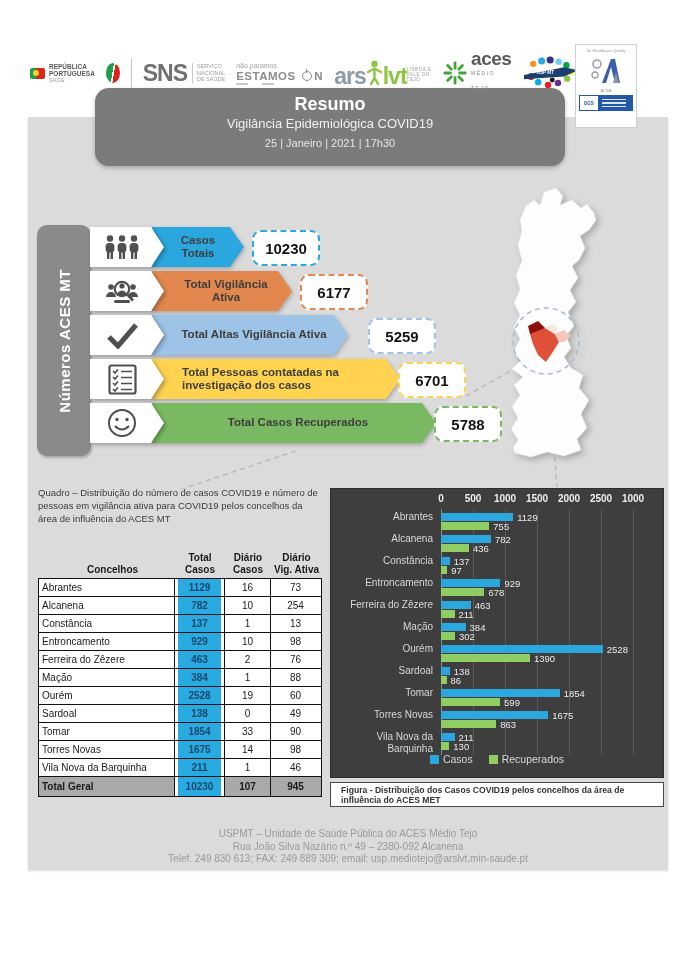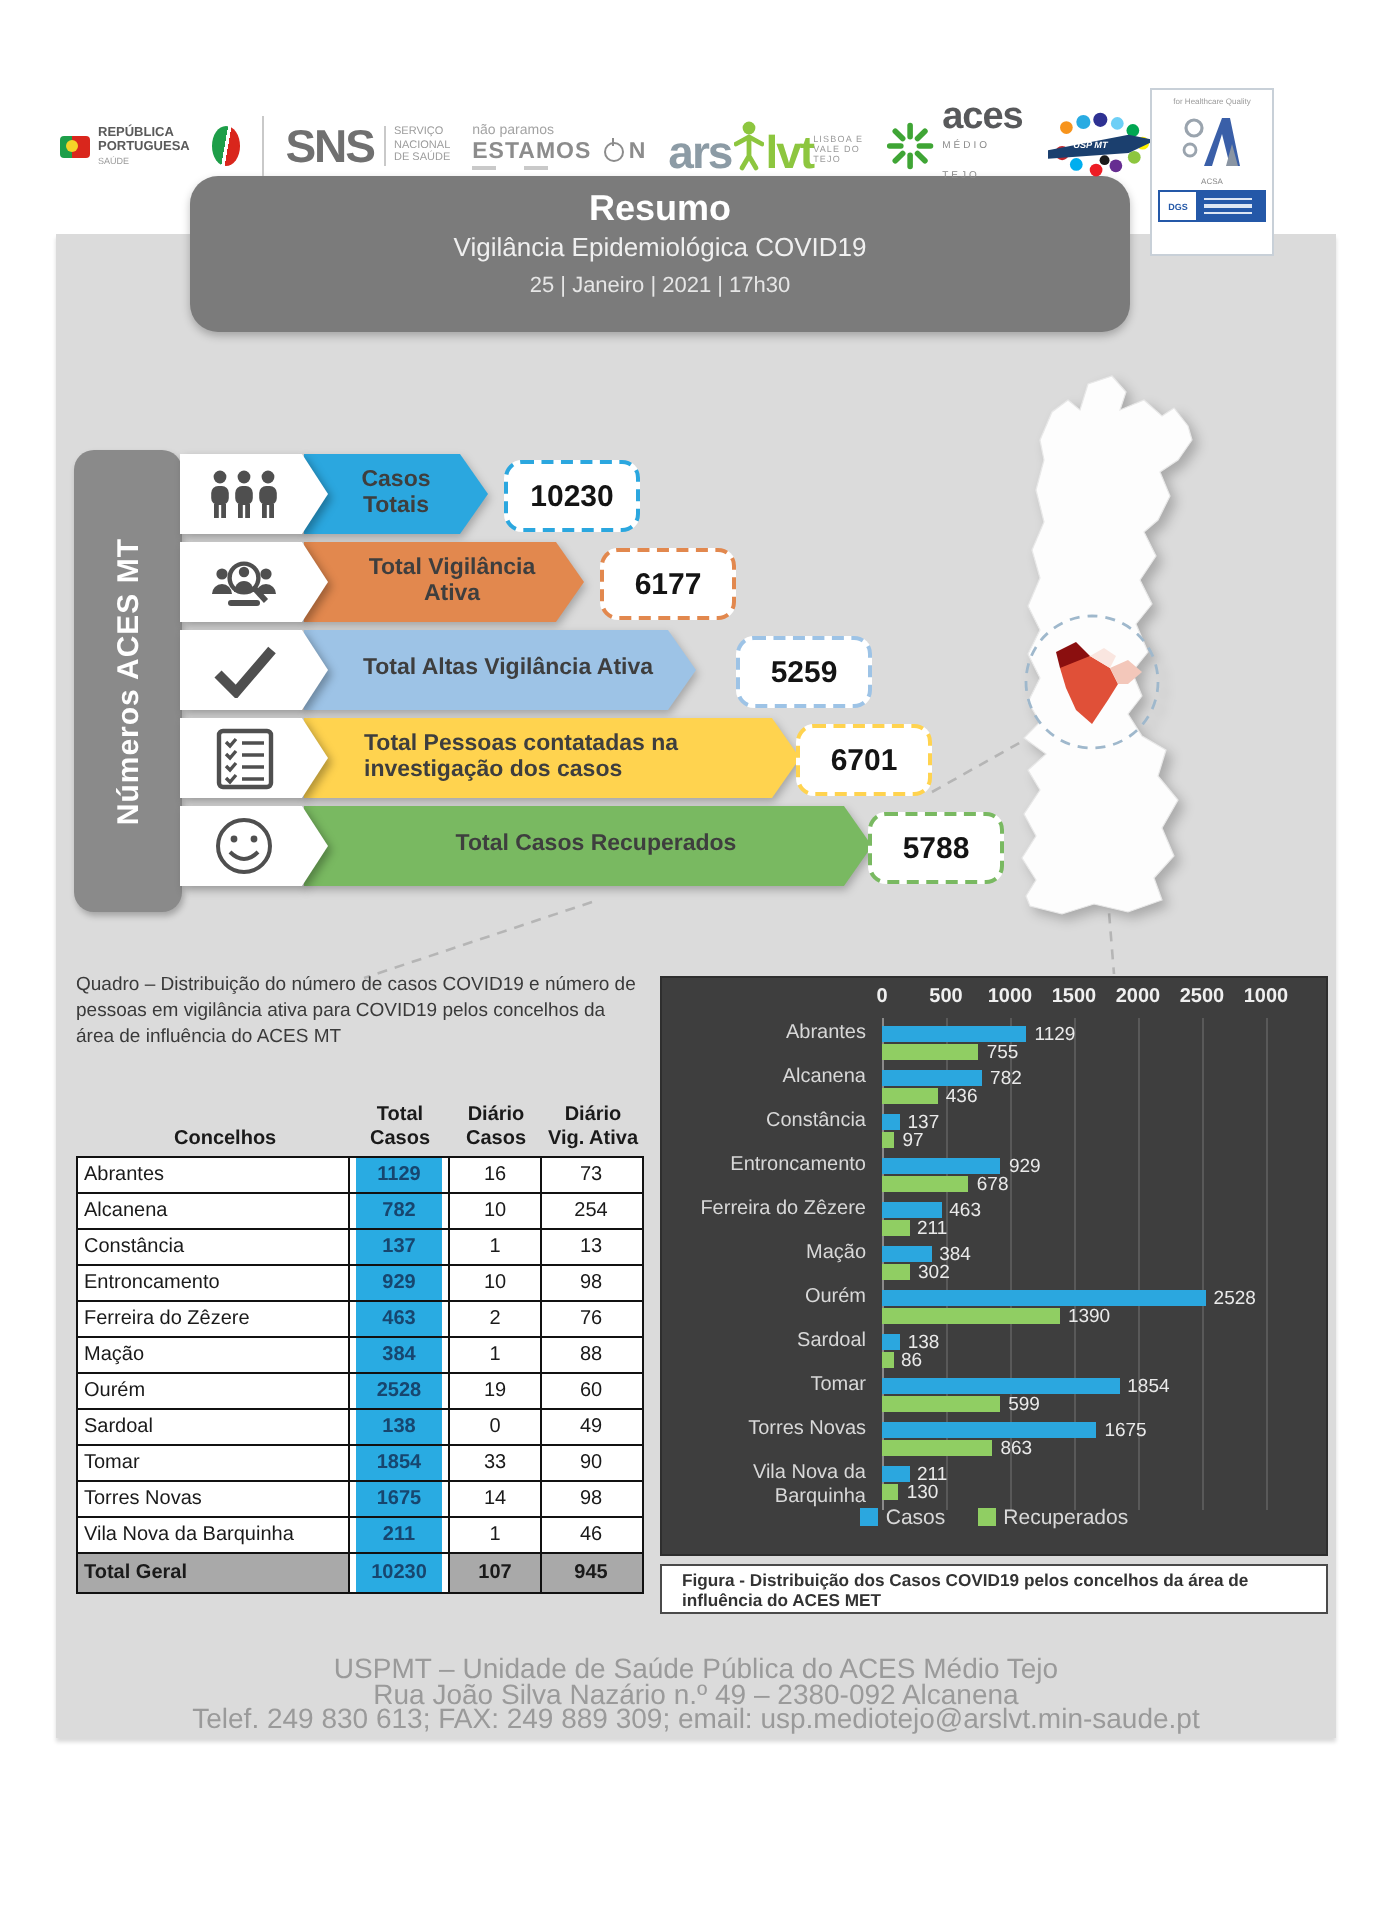--- a/index.html
+++ b/index.html
@@ -105,21 +105,21 @@
   .c-grid.zero{background:#8A8A8A;}
   .c-cat{position:absolute;width:100px;text-align:right;font-size:10px;color:#D8D8D8;line-height:12px;}
   .c-bar{position:absolute;height:8px;}
   .c-val{position:absolute;font-size:9.5px;color:#EAEAEA;}
   .chart-legend{position:absolute;left:0;top:264px;width:100%;display:flex;justify-content:center;gap:16px;
                 font-size:10.5px;color:#D8D8D8;align-items:center;}
   .chart-legend .sw{display:inline-block;width:9px;height:9px;margin-right:4px;vertical-align:-1px;}
   .fig-cap{position:absolute;left:330px;top:782px;width:334px;height:25px;background:#fff;border:1px solid #4A4A4A;
            box-sizing:border-box;display:flex;align-items:center;padding-left:10px;font-size:8.6px;font-weight:bold;color:#333;z-index:2;}
   
-  .footer{position:absolute;left:28px;top:828px;width:640px;text-align:center;font-size:14px;color:#9A9A9A;line-height:12.5px;z-index:2;}
+  .footer{position:absolute;left:28px;top:828px;width:640px;text-align:center;font-size:10px;color:#9A9A9A;line-height:12.5px;z-index:2;}
 </style>
 </head>
 <body>
 
 <div id="page">
 
   <div class="sheet"></div>
 
   <div class="logobar">
     <div class="logo-rep">

